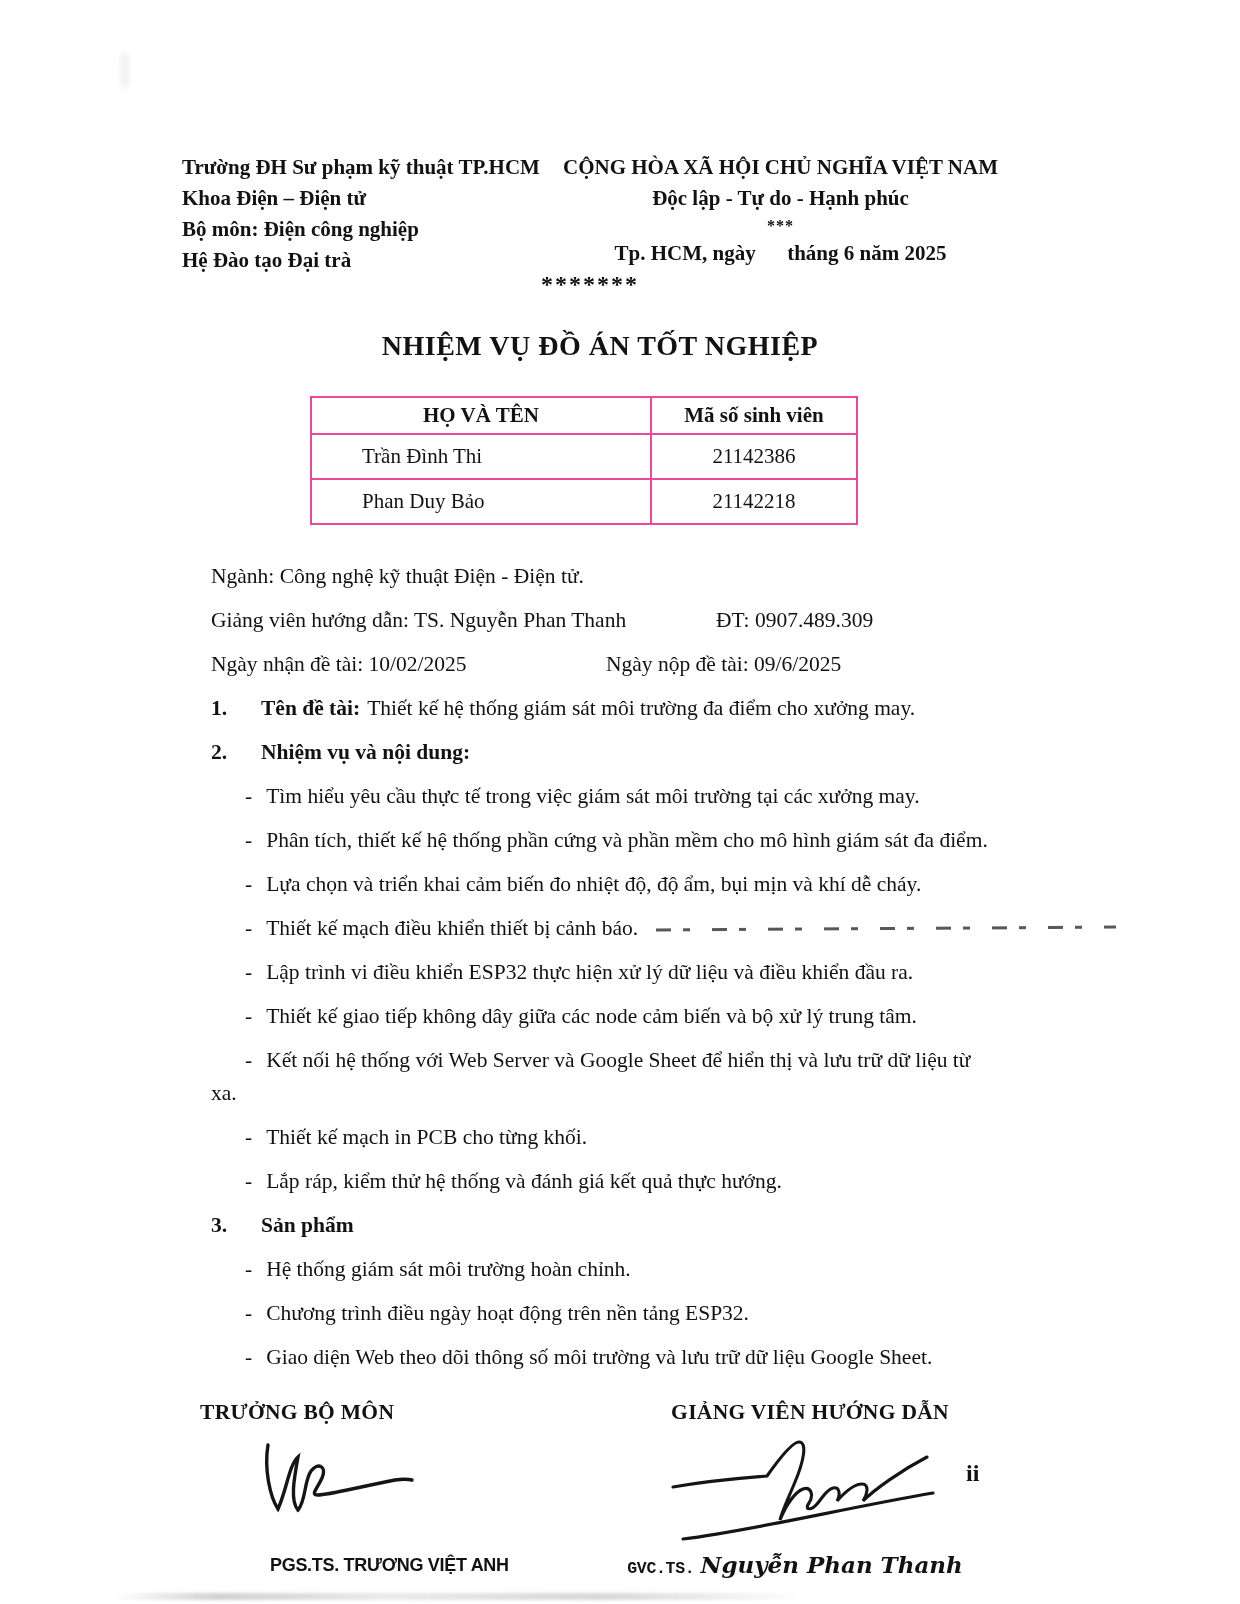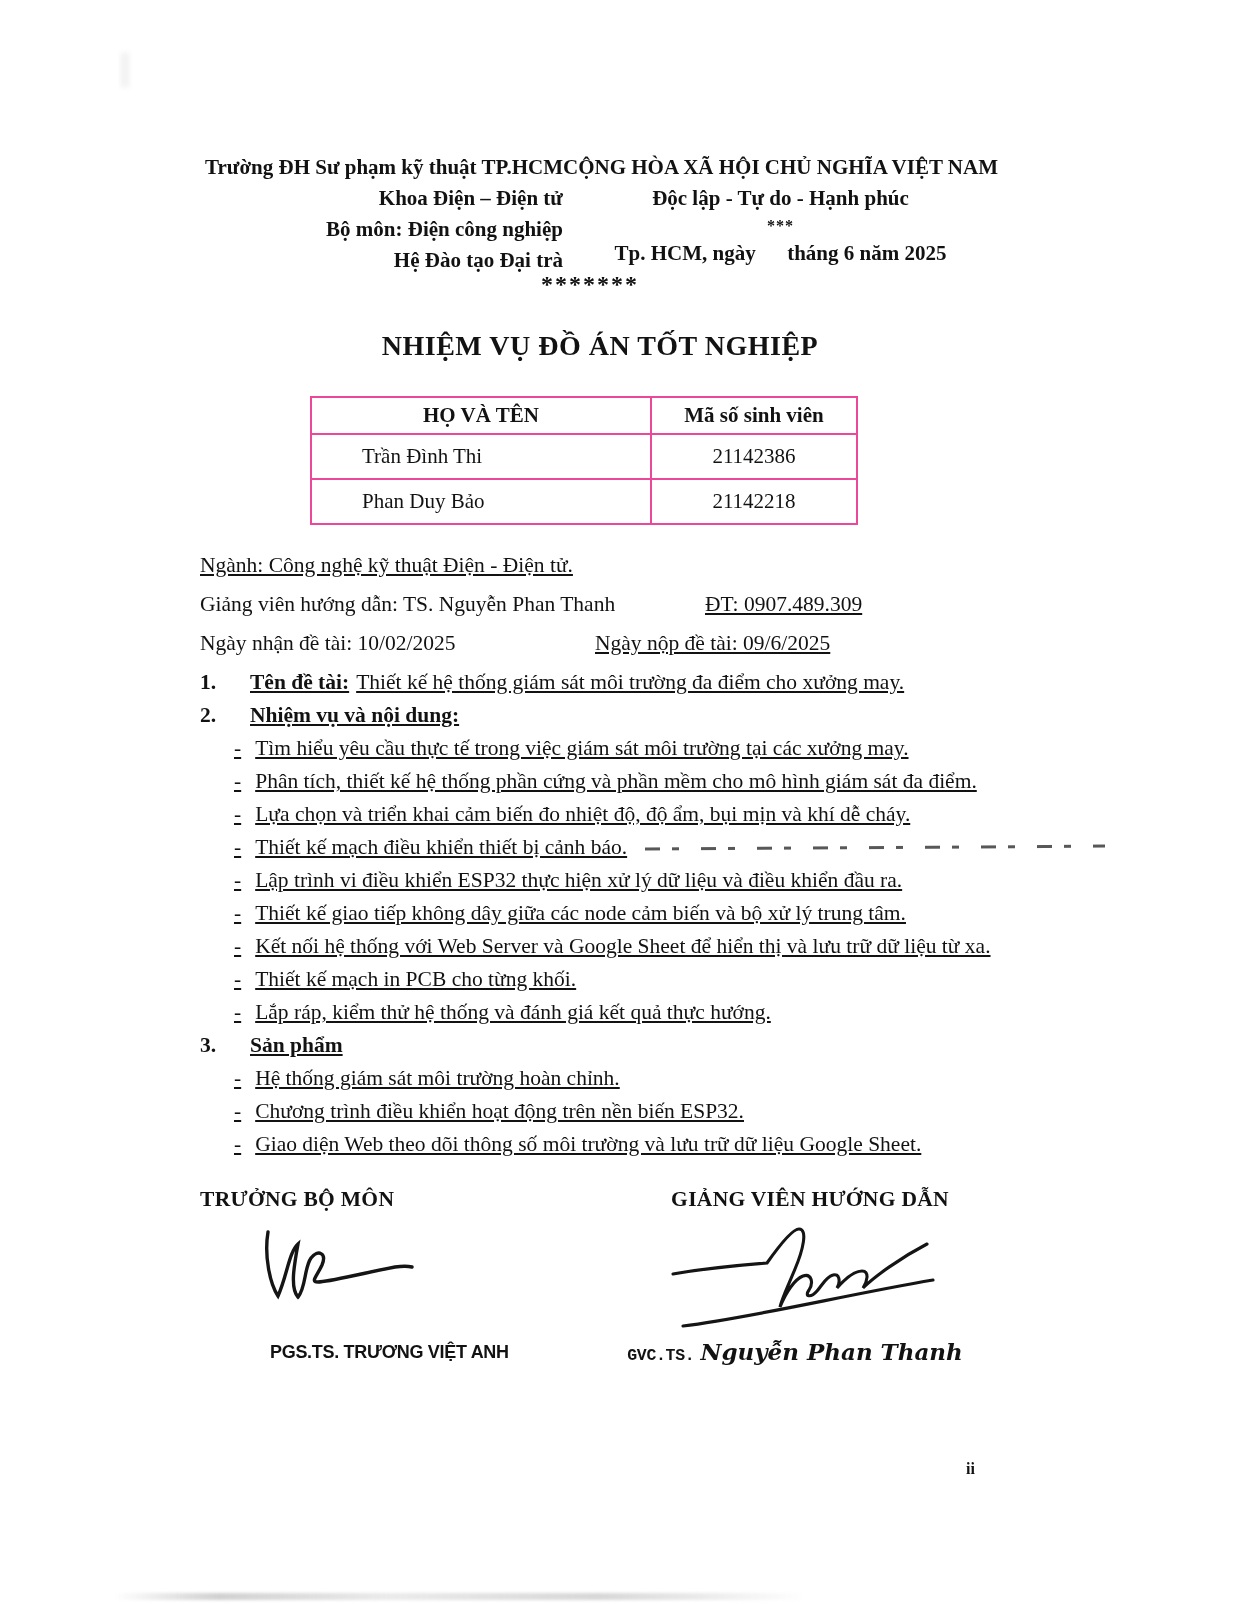--- a/index.html
+++ b/index.html
@@ -12,21 +12,21 @@
   .doc {
     position:relative; width:1240px; height:1604px;
     background:#ffffff; overflow:hidden;
   }
 
   
   .header {
     position:absolute; top:152px; left:182px; width:816px;
     display:flex; font-weight:bold; font-size:21px;
   }
-  .header-left  { width:392px; text-align:right; line-height:31px; }
+  .header-left  { width:392px; text-align:left; line-height:31px; }
   .header-right { flex:1; text-align:center; line-height:31px; }
   .hdr-line { white-space:pre; }
   .hdr-stars3 { font-size:16px; line-height:24px; letter-spacing:1px; }
   .stars7 {
     position:absolute; top:271px; left:185px; width:810px;
     text-align:center; font-weight:bold; font-size:24px; letter-spacing:2px;
   }
 
   
   .title {
@@ -44,21 +44,21 @@
   .stable .col-name { width:336px; }
   .stable td { height:41px; }
   .stable td.name { padding-left:50px; }
   .stable td.sid  { text-align:center; }
 
   
   .content {
     position:absolute; top:549px; left:200px; width:812px;
     font-size:21.5px;
   }
-  .content p { margin:0; line-height:33px;text-decoration:underline; }
+  .content p { margin:11px; line-height:33px; }
   p.info { margin-bottom:6px; }
   .colA { display:inline-block; width:505px; }
   .colB { display:inline-block; width:395px; }
   .num { display:inline-block; width:50px; font-weight:bold; }
   .sec-title { font-weight:bold; }
   .sec-text { margin-left:7px; }
   .bullet { text-indent:34px; }
   .bullet .dash { margin-right:14px; }
   .bullet.rel { position:relative; }
   .artifact {
@@ -84,21 +84,21 @@
   .gvc {
     font-family:Liberation Mono, monospace;
     font-weight:bold; font-size:16.5px; letter-spacing:-.3px;
   }
   .script-name {
     font-style:italic; font-weight:bold; font-size:23px; margin-left:6px;
     font-family:"DejaVu Serif","Liberation Serif",serif;
   }
 
   
-  .pagenum { position:absolute; left:966px; top:1460px; font-weight:bold; font-size:16px; }
+  .pagenum { position:absolute; left:966px; top:1460px; font-weight:bold; font-size:24px; }
   .scan-noise-bottom {
     position:absolute; left:115px; top:1593px; width:690px; height:7px;
     background:linear-gradient(90deg, rgba(120,120,120,0), rgba(110,110,110,.32) 15%,
       rgba(130,130,130,.16) 40%, rgba(110,110,110,.28) 70%, rgba(120,120,120,0));
     filter:blur(1.5px); border-radius:3px;
   }
   .scan-smudge-top {
     position:absolute; left:120px; top:52px; width:10px; height:36px;
     background:rgba(150,150,150,.10); filter:blur(2px); border-radius:4px;
   }
@@ -174,21 +174,21 @@
     <p class="bullet"><span class="dash">-</span><span>Thiết kế giao tiếp không dây giữa các node cảm biến và bộ xử lý trung tâm.</span></p>
     <p class="bullet"><span class="dash">-</span><span>Kết nối hệ thống với Web Server và Google Sheet để hiển thị và lưu trữ dữ liệu từ xa.</span></p>
     <p class="bullet"><span class="dash">-</span><span>Thiết kế mạch in PCB cho từng khối.</span></p>
     <p class="bullet"><span class="dash">-</span><span>Lắp ráp, kiểm thử hệ thống và đánh giá kết quả thực hướng.</span></p>
 
     <p>
       <span class="num">3.</span><span class="sec-title">Sản phẩm</span>
     </p>
 
     <p class="bullet"><span class="dash">-</span><span>Hệ thống giám sát môi trường hoàn chỉnh.</span></p>
-    <p class="bullet"><span class="dash">-</span><span>Chương trình điều khiển hoạt động trên nền biến ESP32.</span></p>
+    <p class="bullet"><span class="dash">-</span><span>Chương trình điều ngày hoạt động trên nền tảng ESP32.</span></p>
     <p class="bullet"><span class="dash">-</span><span>Giao diện Web theo dõi thông số môi trường và lưu trữ dữ liệu Google Sheet.</span></p>
 
     <div class="sig-row">
       <div class="sig-col-left">
         <div class="sig-heading">TRƯỞNG BỘ MÔN</div>
         <svg class="sig-svg" width="190" height="100" viewBox="0 0 190 100">
           <path d="M28,10 C24,34 30,62 38,74 C47,54 49,30 58,22 C54,44 50,66 58,75 C66,66 64,46 71,36 C78,27 87,31 82,43 C77,54 70,60 78,60 C88,60 110,54 155,45 C162,44 168,44 172,45" fill="none" stroke="#151515" stroke-width="3.4" stroke-linecap="round"></path>
         </svg>
         <div class="sig-name-left">PGS.TS. TRƯƠNG VIỆT ANH</div>
       </div>

